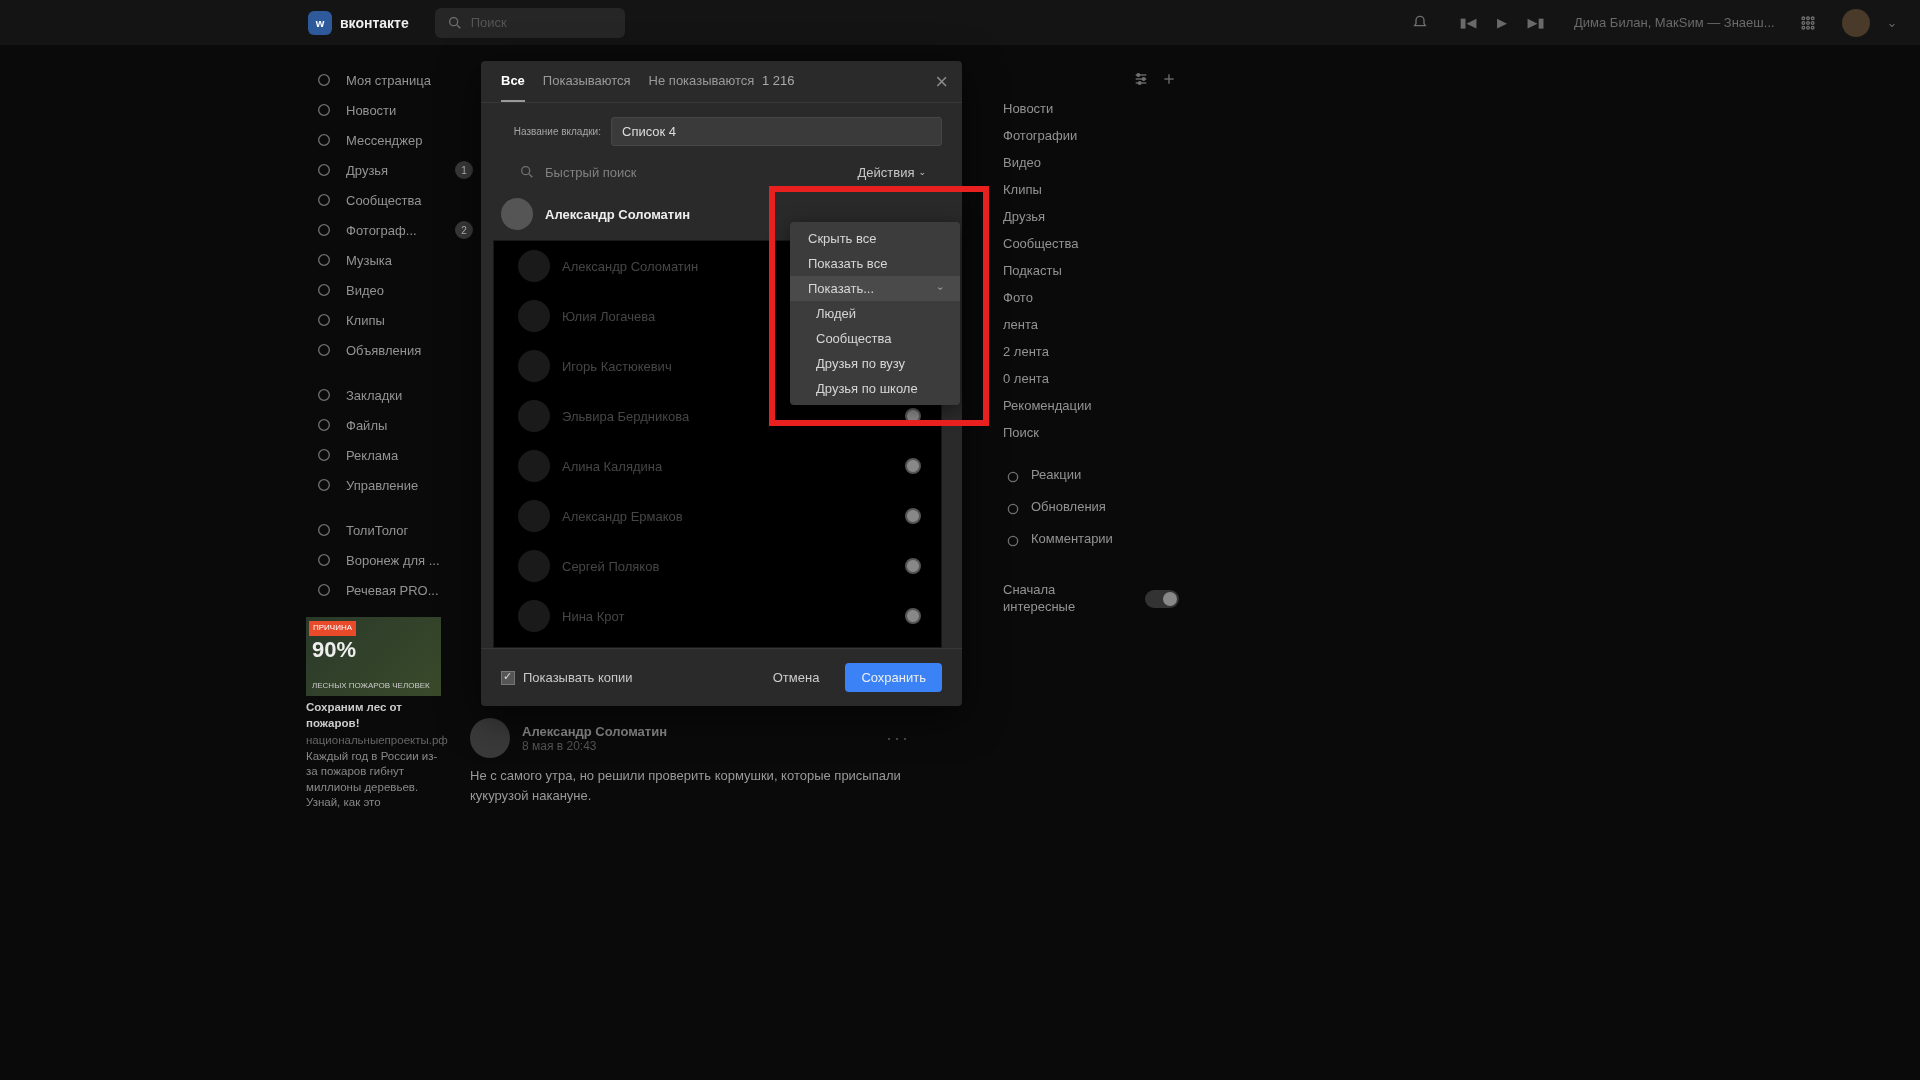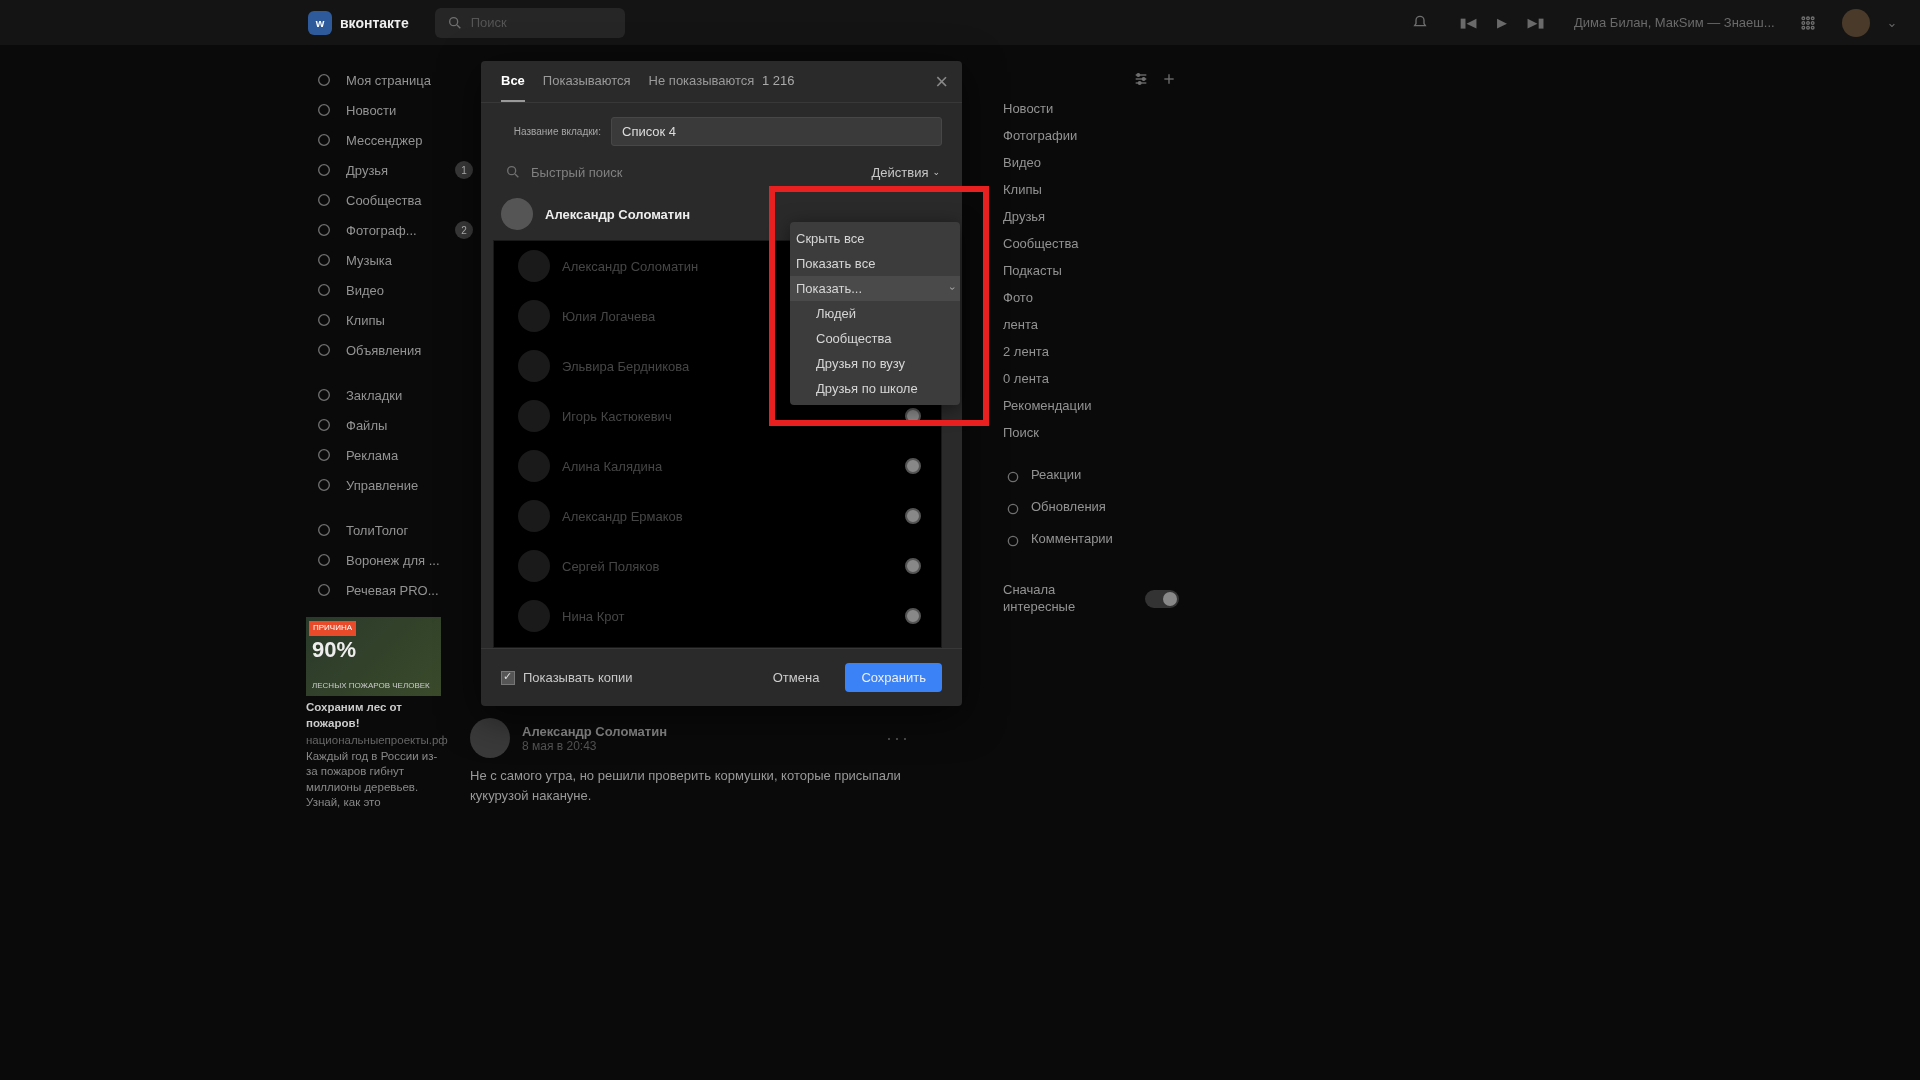--- a/index.html
+++ b/index.html
@@ -42,34 +42,34 @@
 .post-body { color:#999; line-height:1.5; font-size:13px; }
 .modal { position:absolute; left:481px; top:61px; width:481px; height:645px; background:#2a2a2a; border-radius:4px; box-shadow:0 10px 40px rgba(0,0,0,0.6); z-index:100; display:flex; flex-direction:column; }
 .modal-tabs { display:flex; padding:12px 20px 0; border-bottom:1px solid #383838; position:relative; }
 .modal-tab { padding:0 0 12px; margin-right:18px; color:#9a9a9a; cursor:pointer; font-size:13px; }
 .modal-tab.active { color:#fff; border-bottom:2px solid #999; font-weight:600; }
 .count { color:#aaa; margin-left:4px; }
 .close-x { position:absolute; right:14px; top:8px; color:#888; font-size:22px; cursor:pointer; }
 .name-row { display:flex; align-items:center; padding:14px 20px 10px; gap:10px; }
 .name-label { color:#a5a5a5; font-size:10px; text-align:right; width:100px; line-height:1.3; }
 .name-input { flex:1; background:#3a3a3a; border:1px solid #474747; color:#ddd; padding:6px 10px; font-size:13px; border-radius:3px; }
-.quick-row { display:flex; align-items:center; padding:6px 22px 12px; }
+.quick-row { display:flex; align-items:center; padding:6px 36px 12px; }
 .quick-search { flex:1; display:flex; align-items:center; gap:8px; color:#818181; }
 .actions-label { color:#c8c8c8; display:flex; align-items:center; gap:4px; cursor:pointer; }
 .pinned { display:flex; gap:12px; align-items:center; padding:4px 20px 10px; }
 .pinned-av { width:32px; height:32px; border-radius:50%; background:#555; }
 .pinned-name { color:#eee; font-weight:600; font-size:13px; }
 .scroller { flex:1; overflow:hidden; padding:0 8px 0 20px; position:relative; background:#000; border:1px solid #191919; margin:0 20px 0 12px; }
 .list-row { display:flex; align-items:center; gap:12px; padding:9px 4px; }
 .list-av { width:32px; height:32px; border-radius:50%; background:#1a1a1a; }
 .list-name { color:#464646; font-size:13px; flex:1; }
 .radio { width:16px; height:16px; border-radius:50%; border:2px solid #555; background:#888; margin-right:8px; }
 .scrollbar { position:absolute; right:1px; top:1px; width:6px; height:120px; background:#444; border-radius:3px; }
 .dropdown { position:absolute; left:790px; top:222px; width:170px; background:#3c3c3c; border-radius:4px; z-index:200; padding:4px 0; box-shadow:0 4px 20px rgba(0,0,0,0.5); }
-.dd-item { padding:5px 6px; color:#d6d6d6; cursor:pointer; font-size:13px; }
+.dd-item { padding:5px 18px; color:#d6d6d6; cursor:pointer; font-size:13px; }
 .dd-item.sub { padding-left:26px; }
 .dd-item.expand { display:flex; align-items:center; background:#4a4a4a; }
 .dd-item.expand::after { content:"›"; margin-left:auto; transform:rotate(90deg); color:#aaa; font-size:10px; }
 .highlight-box { position:absolute; left:769px; top:186px; width:220px; height:240px; border:6px solid #e82020; z-index:300; pointer-events:none; }
 .modal-footer { display:flex; align-items:center; padding:14px 20px; border-top:1px solid #383838; }
 .chk { width:14px; height:14px; background:#555; border:1px solid #777; margin-right:8px; position:relative; }
 .chk::after { content:"✓"; position:absolute; left:1px; top:-2px; color:#ddd; font-size:11px; }
 .btn { padding:7px 16px; border-radius:4px; font-size:13px; cursor:pointer; border:none; }
 .btn-cancel { background:transparent; color:#ccc; margin-left:auto; }
 .btn-save { background:#3b82f6; color:#eee; margin-left:10px; }
@@ -403,26 +403,26 @@
   <div class="list-row">
         <div class="list-av"></div>
         <div class="list-name">Александр Соломатин</div>
       </div>
       <div class="list-row">
         <div class="list-av"></div>
         <div class="list-name">Юлия Логачева</div>
       </div>
       <div class="list-row">
         <div class="list-av"></div>
+        <div class="list-name">Игорь Кастюкевич</div>
+        <div class="radio"></div>
+      </div>
+      <div class="list-row">
+        <div class="list-av"></div>
         <div class="list-name">Эльвира Бердникова</div>
-        <div class="radio"></div>
-      </div>
-      <div class="list-row">
-        <div class="list-av"></div>
-        <div class="list-name">Игорь Кастюкевич</div>
         <div class="radio"></div>
       </div>
       <div class="list-row">
         <div class="list-av"></div>
         <div class="list-name">Алина Калядина</div>
         <div class="radio"></div>
       </div>
       <div class="list-row">
         <div class="list-av"></div>
         <div class="list-name">Александр Ермаков</div>

